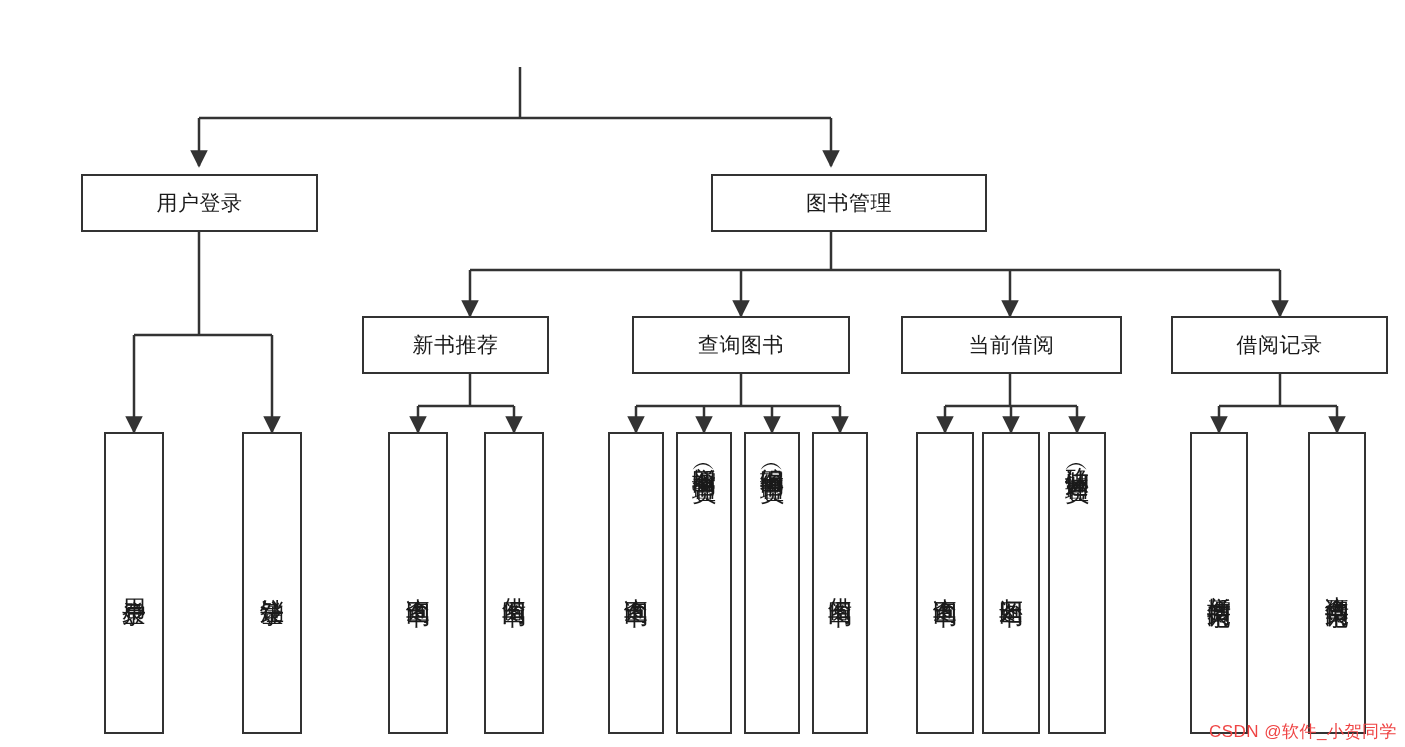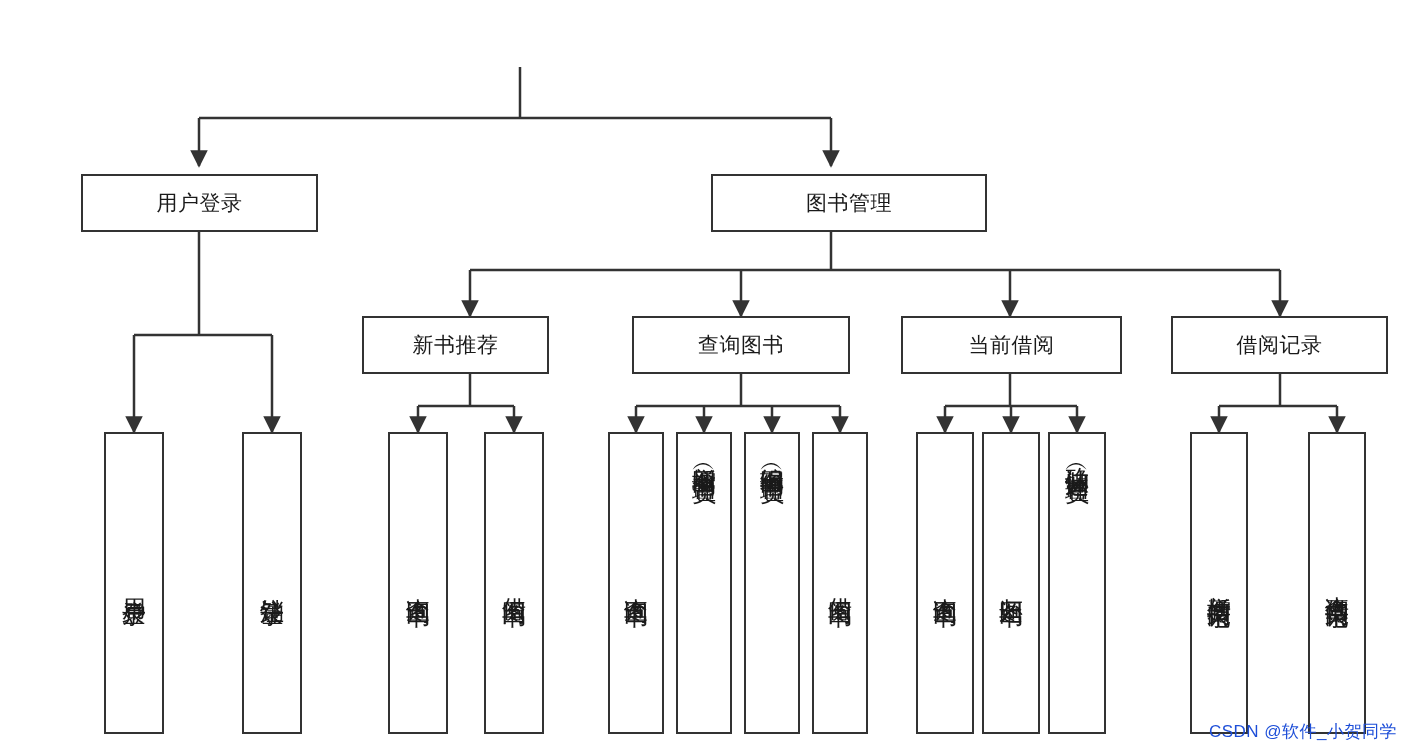--- a/index.html
+++ b/index.html
@@ -62,21 +62,21 @@
   }
   .node.vertical.center-v {
     align-items: center;
     padding-top: 0;
   }
   #watermark {
     position: absolute;
     right: 8px;
     bottom: 4px;
     font-size: 17px;
-    color: #1d4ed8;
+    color: #ef4444;
     letter-spacing: 0.5px;
     z-index: 5;
     white-space: nowrap;
     font-family: "Liberation Sans", "DejaVu Sans", sans-serif;
     margin-left: 25px;
   }
 </style>
 </head>
 <body>
 

